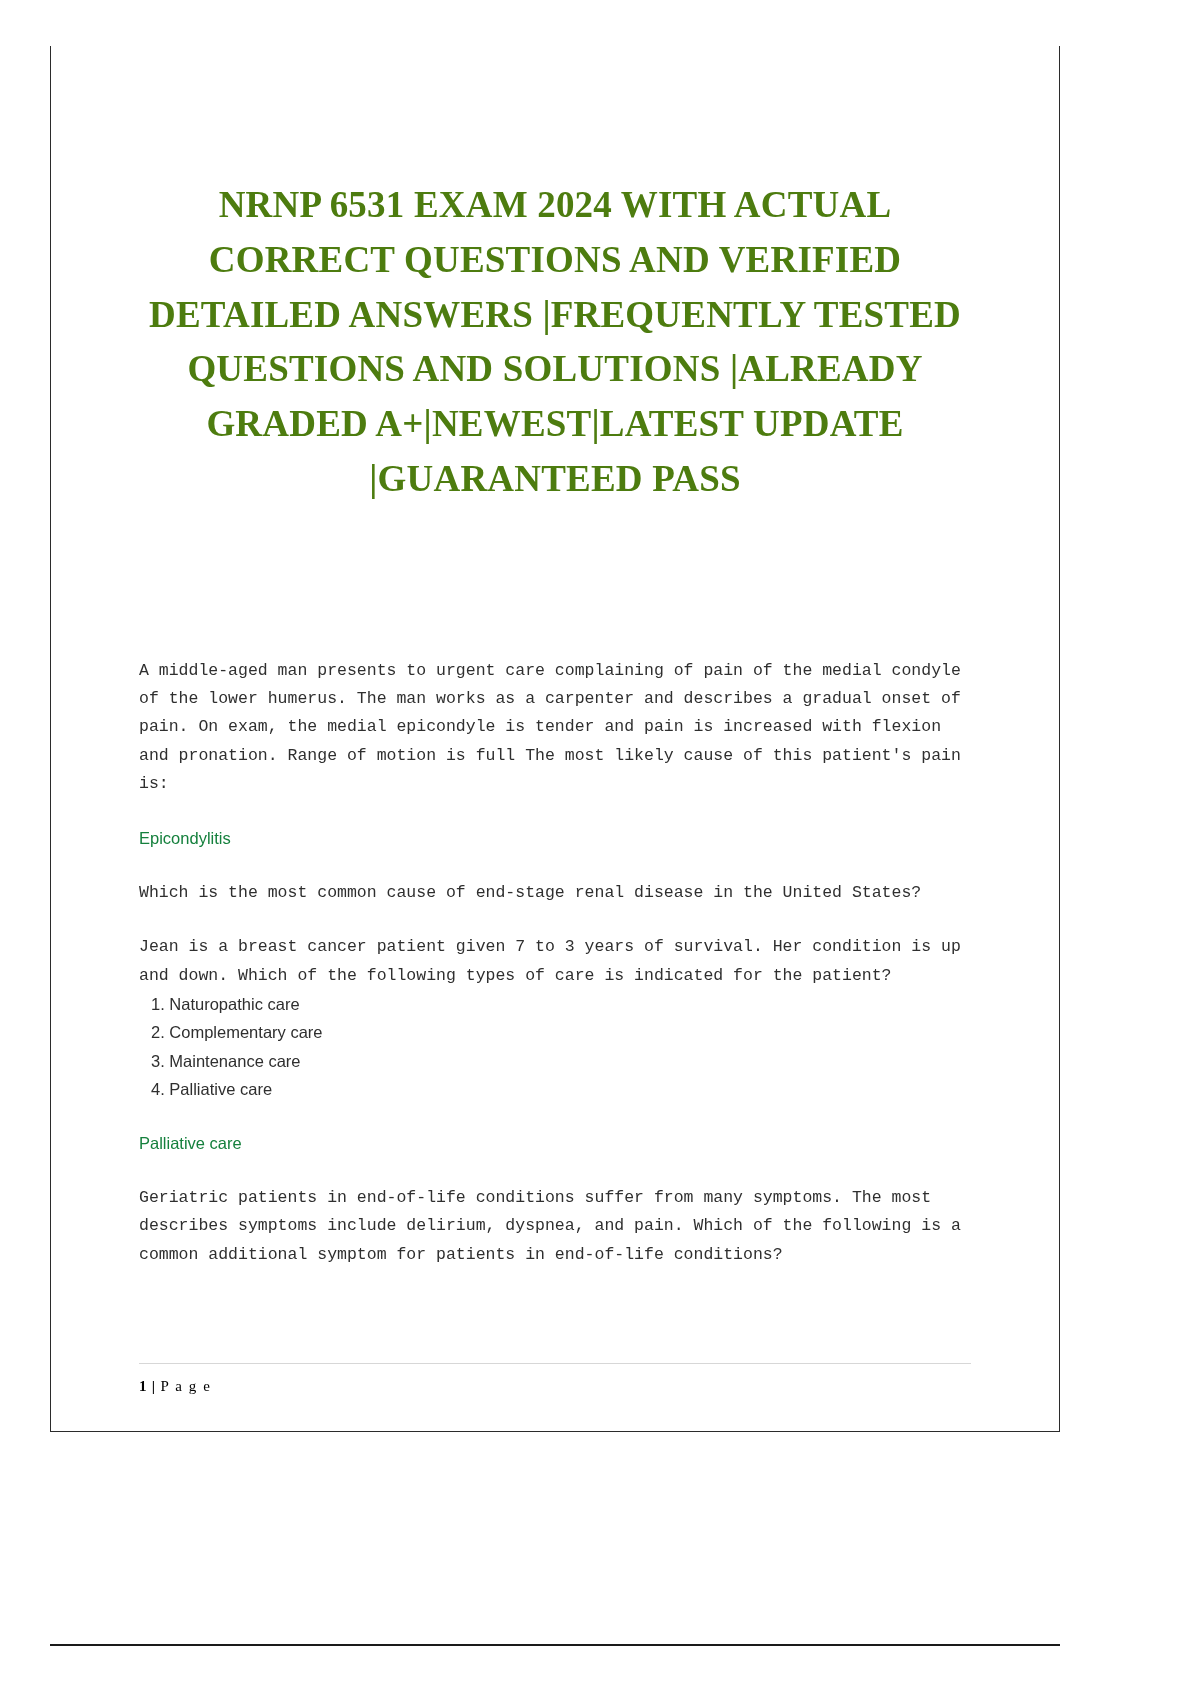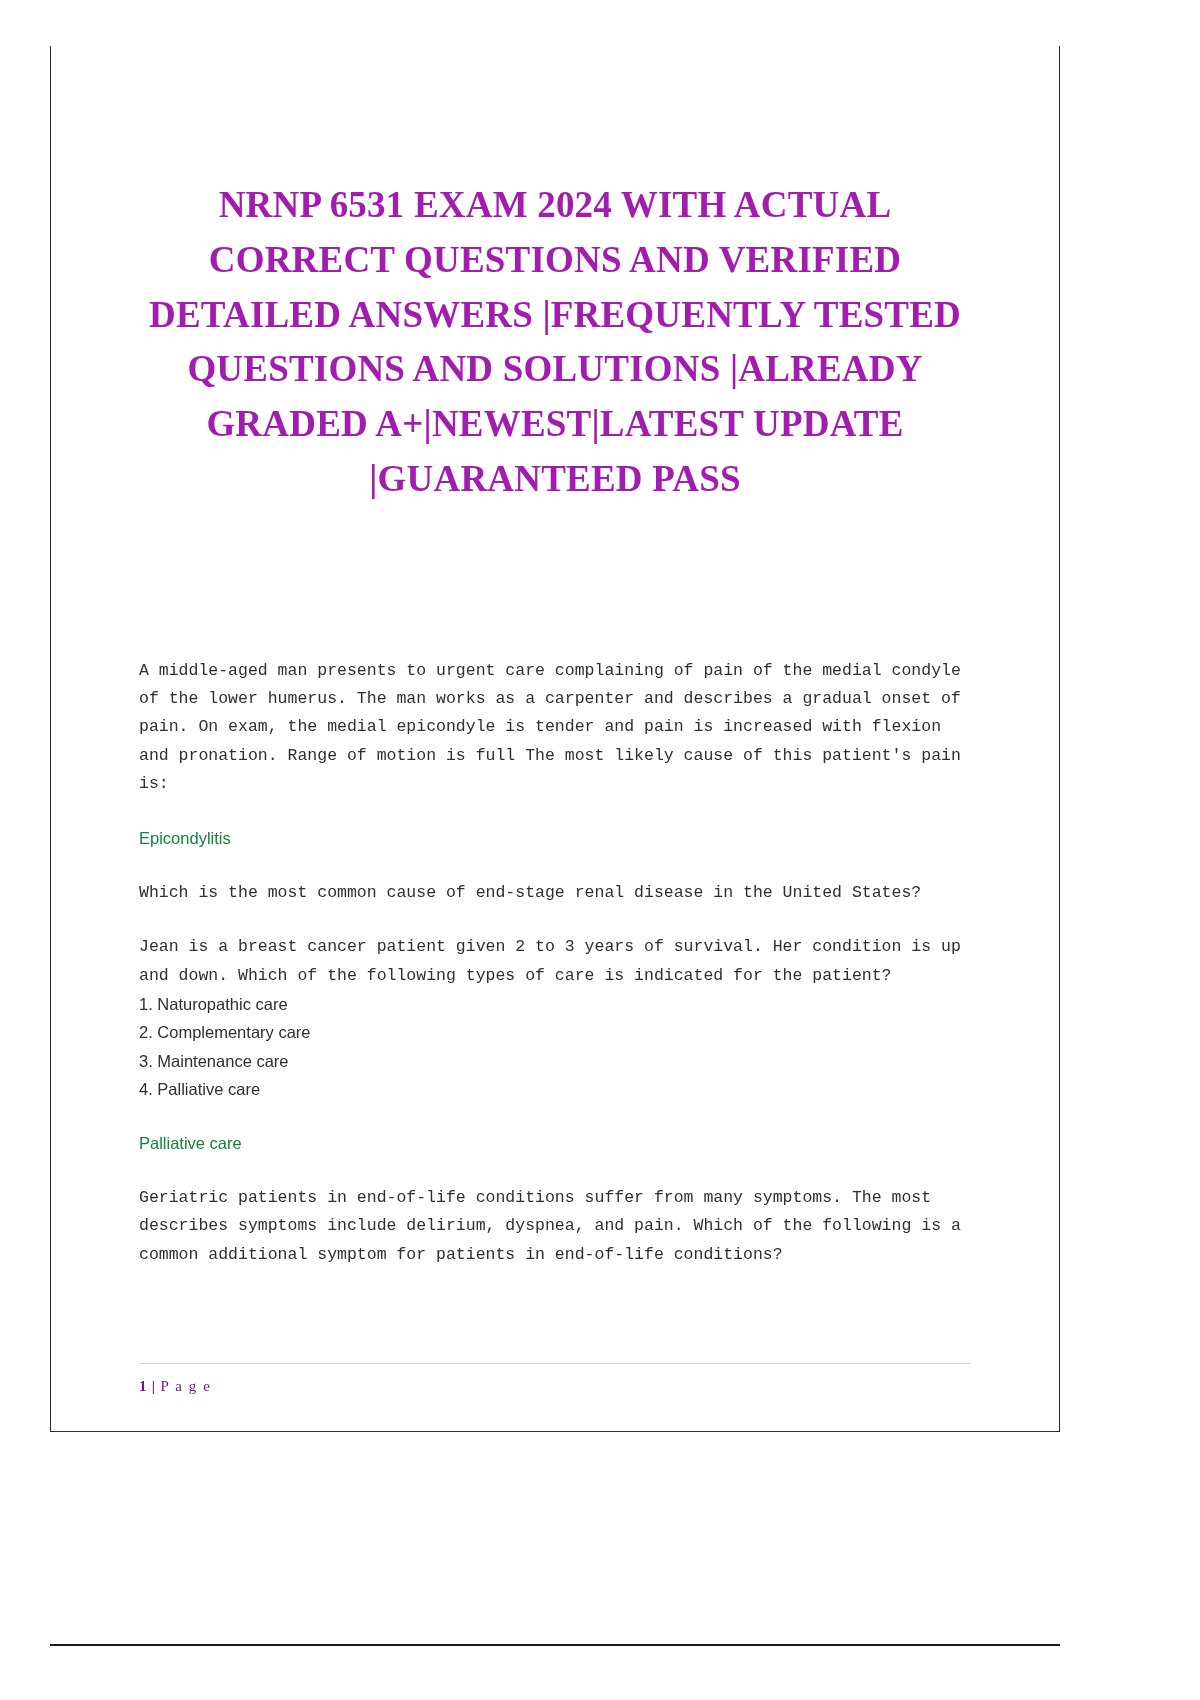--- a/index.html
+++ b/index.html
@@ -47,21 +47,21 @@
   }
 
   .doc-title {
     margin: 0;
     padding-top: 132px;
     font-family: "Liberation Serif", serif;
     font-weight: bold;
     font-size: 37px;
     line-height: 1.48;
     text-align: center;
-    color: #a21caf;
+    color: #4d7c0f;
     letter-spacing: 0.2px;
   }
 
   .body-block {
     margin-top: 150px;
   }
 
   p.para {
     margin: 0 0 26px 0;
     font-family: Liberation Mono, monospace;
@@ -73,21 +73,21 @@
     margin-bottom: 0;
   }
   .answer {
     margin: 0 0 26px 0;
     font-family: "Liberation Sans", sans-serif;
     font-size: 16.5px;
     line-height: 1.72;
     color: #15803d;
   }
   ol.choices, ul.choices {
-    margin: 0 0 26px 0;
+    margin: 0 0 26px 12px;
     padding: 0;
     list-style: none;
   }
   ol.choices li {
     font-family: "Liberation Sans", sans-serif;
     font-size: 16.5px;
     line-height: 1.72;
     color: #2f2f2f;
   }
 
@@ -98,21 +98,21 @@
     bottom: 36px;
   }
   .footer-rule {
     height: 1px;
     background: #d7d7d7;
     margin-bottom: 14px;
   }
   .footer-text {
     font-family: "Liberation Serif", serif;
     font-size: 15px;
-    color: #701a75;
+    color: #000000;
     letter-spacing: 1.6px;
   }
   .footer-text b {
     letter-spacing: 0;
   }
 </style>
 </head>
 <body>
 
 <div class="page-wrap">
@@ -126,21 +126,21 @@
 
       <div class="body-block">
 
         <p class="para">A middle-aged man presents to urgent care complaining of pain of the medial condyle of the lower humerus. The man works as a carpenter and describes a gradual onset of pain. On exam, the medial epicondyle is tender and pain is increased with flexion and pronation. Range of motion is full The most likely cause of this patient's pain is:</p>
 
         <p class="answer">Epicondylitis</p>
 
         <p class="para">Which is the most common cause of end-stage renal disease in the United States?</p>
 
 
-        <p class="para tight">Jean is a breast cancer patient given 2 to 3 years of survival. Her condition is up and down. Which of the following types of care is indicated for the patient?</p>
+        <p class="para tight">Jean is a breast cancer patient given 7 to 3 years of survival. Her condition is up and down. Which of the following types of care is indicated for the patient?</p>
 
         <ol class="choices">
           <li>1. Naturopathic care</li>
           <li>2. Complementary care</li>
           <li>3. Maintenance care</li>
           <li>4. Palliative care</li>
         </ol>
 
         <p class="answer">Palliative care</p>
 

